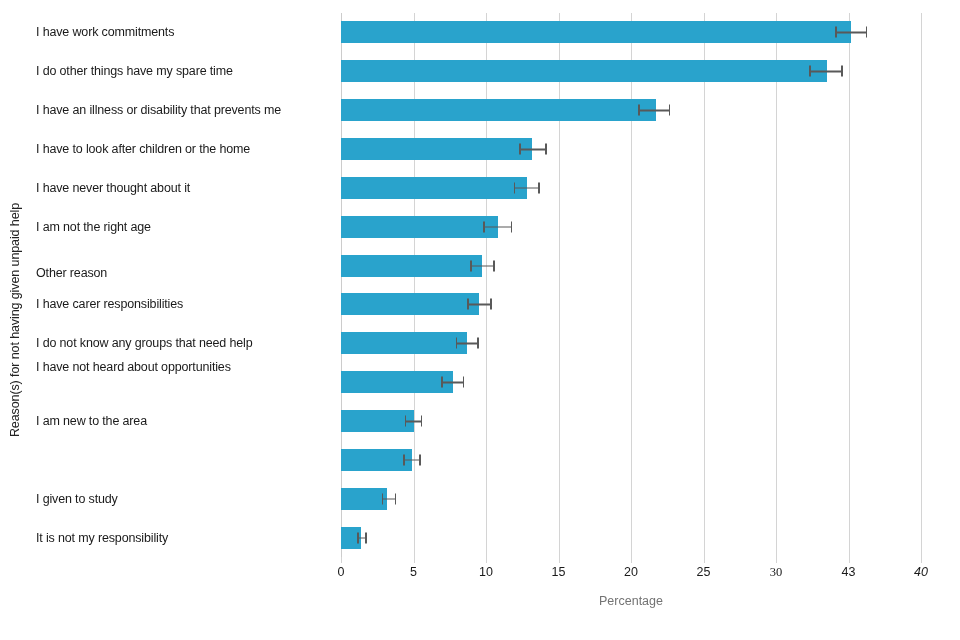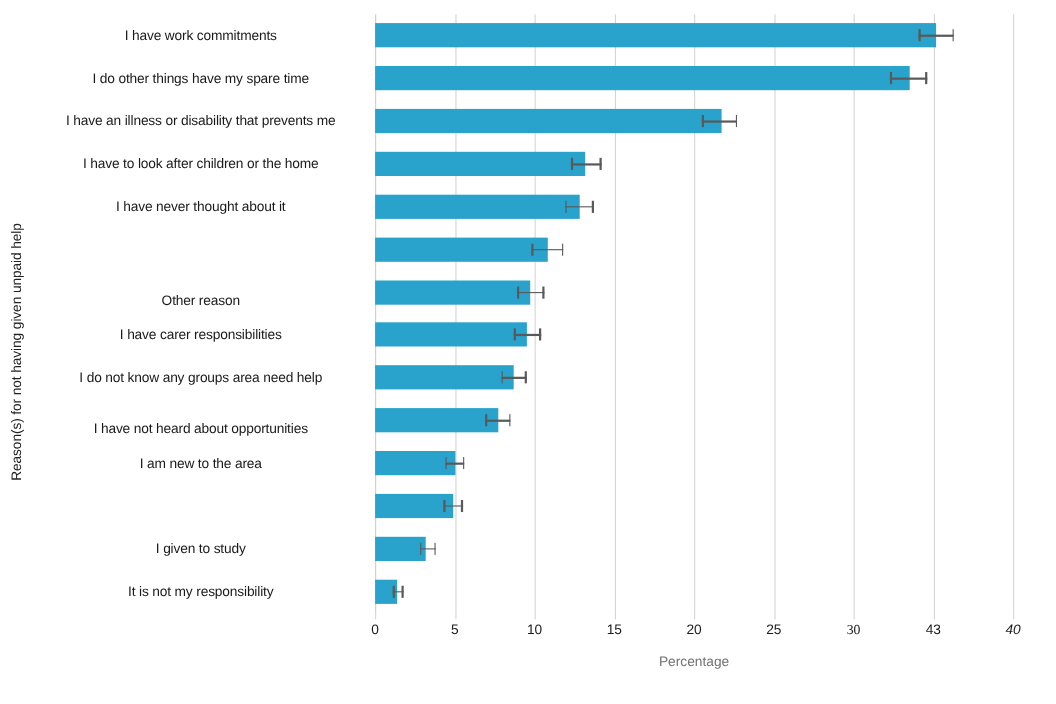--- a/index.html
+++ b/index.html
@@ -45,21 +45,21 @@
     position: absolute;
     left: 36px;
     top: 13px;
     width: 293px;
     height: 544px;
   }
   .cat-label {
     position: absolute;
     right: 0px;
     width: 293px;
-    text-align: center;
+    text-align: left;
     font-size: 12.5px;
     line-height: 14px;
     color: #1a1a1a;
     letter-spacing: -0.15px;
     white-space: nowrap;
     transform: translateY(-7px);
   }
 
   
   .plot-area {
@@ -150,24 +150,25 @@
 <div id="chart-root">
 
   <div class="y-axis-title">Reason(s) for not having given unpaid help</div>
 
   <div class="cat-labels">
       <div class="cat-label" style="top: 19.4286px;">I have work commitments</div>
       <div class="cat-label" style="top: 58.2857px;">I do other things have my spare time</div>
       <div class="cat-label" style="top: 97.1429px;">I have an illness or disability that prevents me</div>
       <div class="cat-label" style="top: 136px;">I have to look after children or the home</div>
       <div class="cat-label" style="top: 174.857px;">I have never thought about it</div>
+      <div class="cat-label" style="top: 213.714px;">I am not the right age</div>
       <div class="cat-label" style="top: 260px;">Other reason</div>
       <div class="cat-label" style="top: 291.429px;">I have carer responsibilities</div>
-      <div class="cat-label" style="top: 330.286px;">I do not know any groups area need help</div>
-      <div class="cat-label" style="top: 377px;">I have not heard about opportunities</div>
+      <div class="cat-label" style="top: 330.286px;">I do not know any groups that need help</div>
+      <div class="cat-label" style="top: 354px;">I have not heard about opportunities</div>
       <div class="cat-label" style="top: 408px;">I am new to the area</div>
       <div class="cat-label" style="top: 485.714px;">I given to study</div>
       <div class="cat-label" style="top: 524.571px;">It is not my responsibility</div>
     </div>
 
   <div class="plot-area">
       <div class="gridline axis-zero" style="left: 0px;"></div>
       <div class="gridline" style="left: 72.5px;"></div>
       <div class="gridline" style="left: 145px;"></div>
       <div class="gridline" style="left: 217.5px;"></div>

